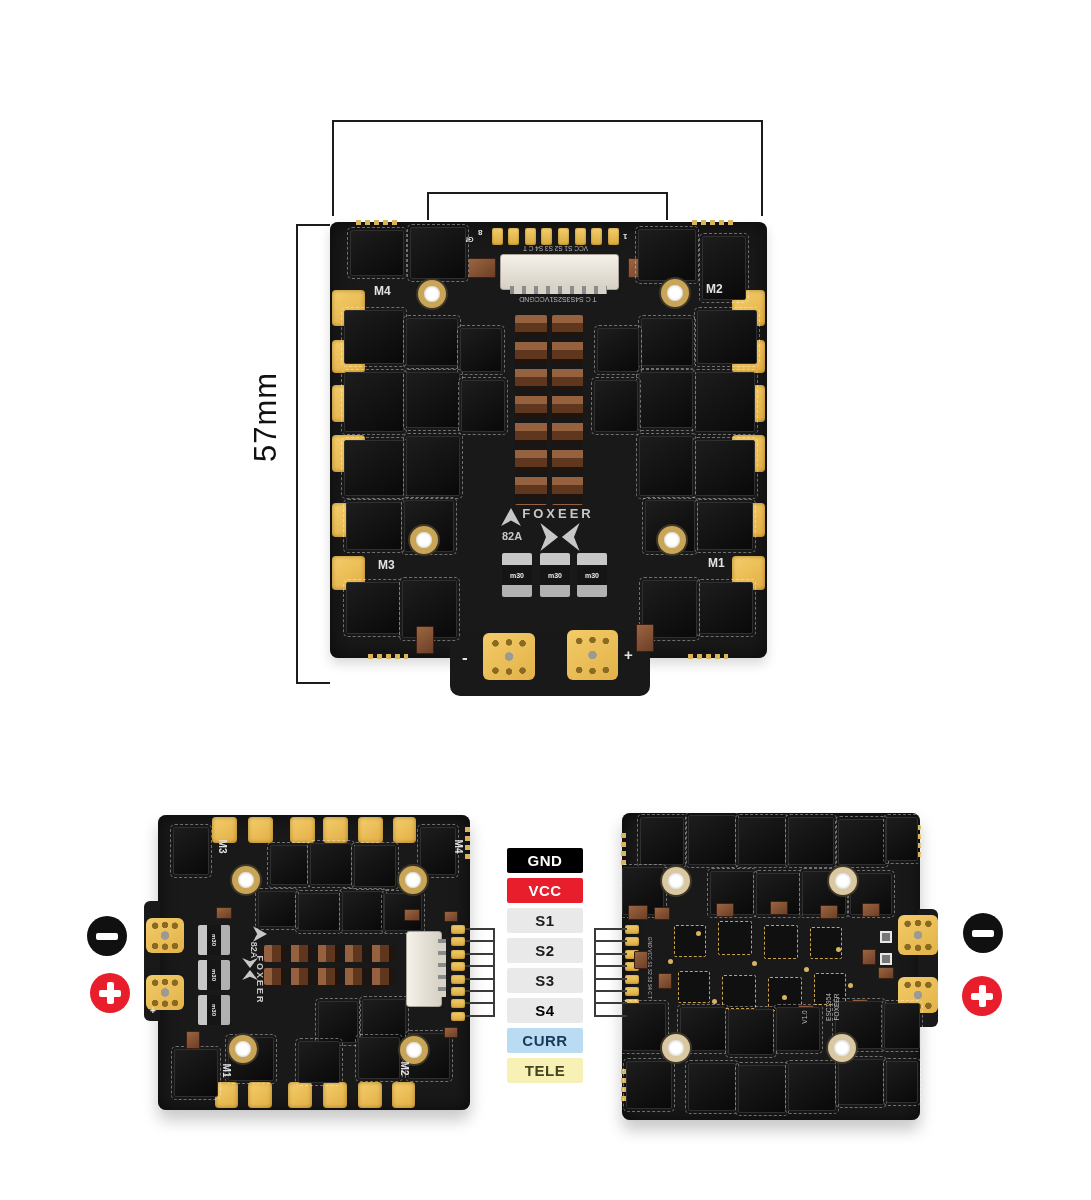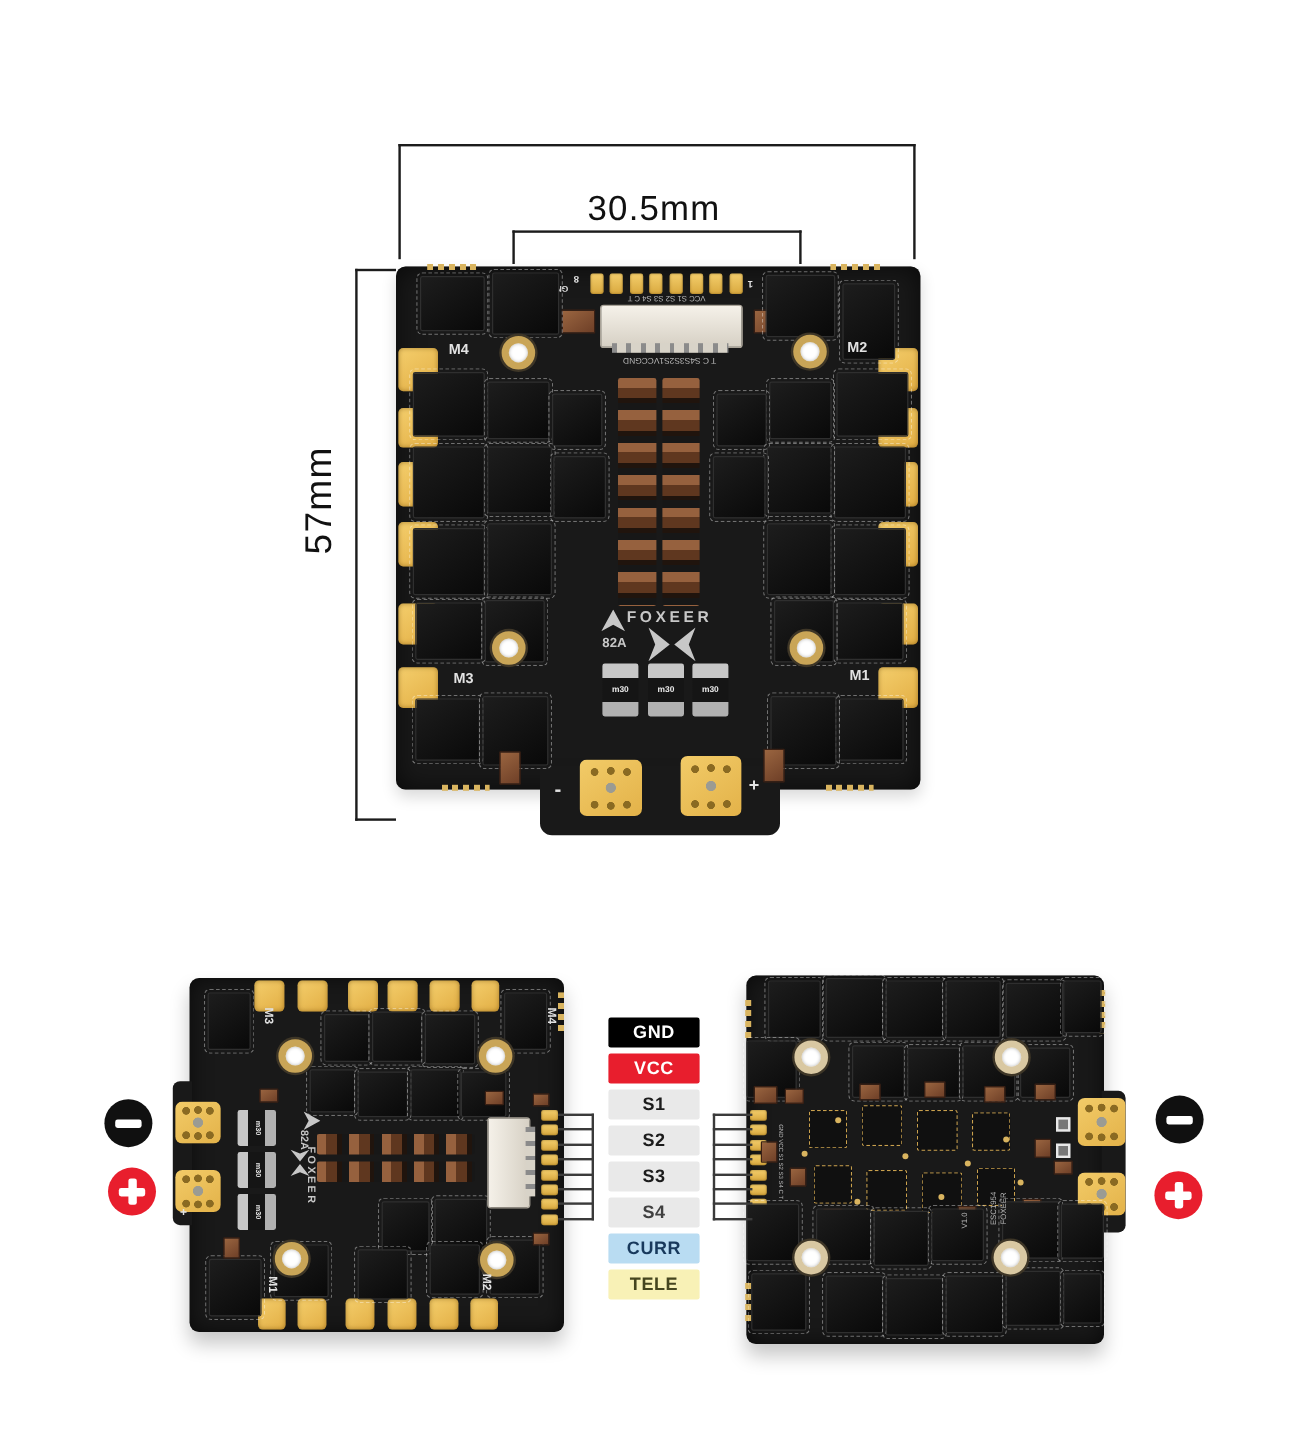--- a/index.html
+++ b/index.html
@@ -63,21 +63,20 @@
 </style>
 </head>
 <body>
 
 <div id="stage">
 
   <div class="dimline" style="left:332px;top:120px;width:431px;height:2px"></div>
   <div class="dimline" style="left:332px;top:120px;width:2px;height:96px"></div>
   <div class="dimline" style="left:761px;top:120px;width:2px;height:96px"></div>
 
-  <div class="dimtext" style="left:445px;top:158px;width:200px;font-size:29px">30.5mm</div>
   <div class="dimline" style="left:427px;top:192px;width:241px;height:2px"></div>
   <div class="dimline" style="left:427px;top:192px;width:2px;height:28px"></div>
   <div class="dimline" style="left:666px;top:192px;width:2px;height:28px"></div>
 
   <div class="dimtext rm90" style="left:195px;top:400px;width:140px;height:34px">57mm</div>
   <div class="dimline" style="left:296px;top:224px;width:2px;height:460px"></div>
   <div class="dimline" style="left:296px;top:224px;width:34px;height:2px"></div>
   <div class="dimline" style="left:296px;top:682px;width:34px;height:2px"></div>
 
   <div class="board" style="left:330px;top:222px;width:437px;height:436px">
@@ -393,21 +392,21 @@
   <div class="legend-row" style="top: 908px; background: rgb(233, 233, 233);">
       <span style="color: rgb(28, 28, 28);">S1</span>
     </div>
   <div class="legend-row" style="top: 938px; background: rgb(233, 233, 233);">
       <span style="color: rgb(28, 28, 28);">S2</span>
     </div>
   <div class="legend-row" style="top: 968px; background: rgb(233, 233, 233);">
       <span style="color: rgb(28, 28, 28);">S3</span>
     </div>
   <div class="legend-row" style="top: 998px; background: rgb(233, 233, 233);">
-      <span style="color: #404040;">S4</span>
+      <span style="color: #000000;">S4</span>
     </div>
   <div class="legend-row" style="top: 1028px; background: rgb(185, 220, 242);">
       <span style="color: rgb(24, 57, 92);">CURR</span>
     </div>
   <div class="legend-row" style="top: 1058px; background: rgb(248, 241, 182);">
       <span style="color: rgb(69, 69, 31);">TELE</span>
     </div>
 
   <div class="circle c-minus" style="left:87px;top:916px">
       <div class="bar" style="left:9px;top:16.5px;width:22px;height:7px"></div>

